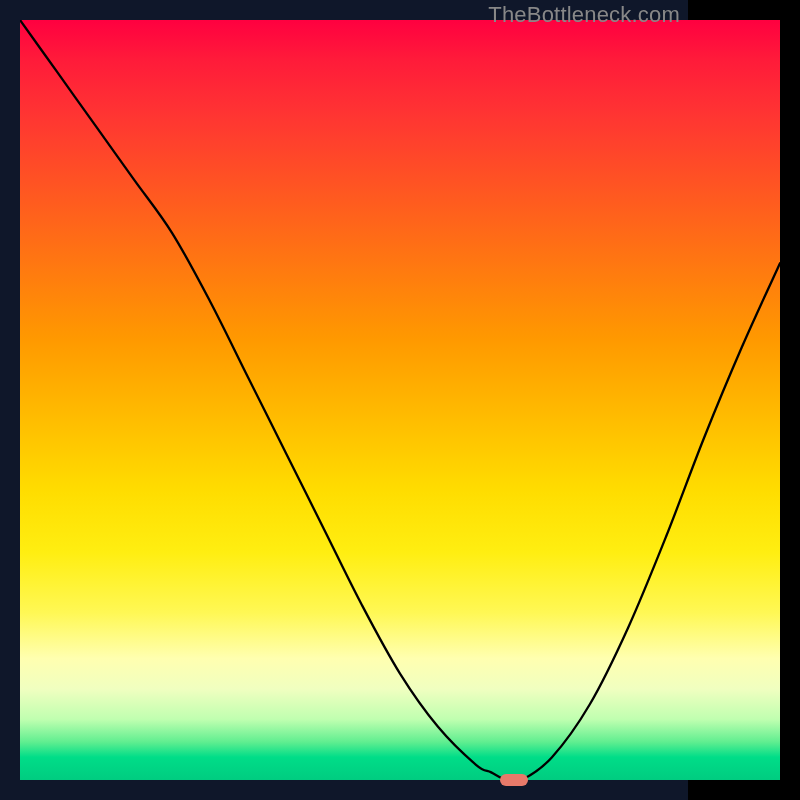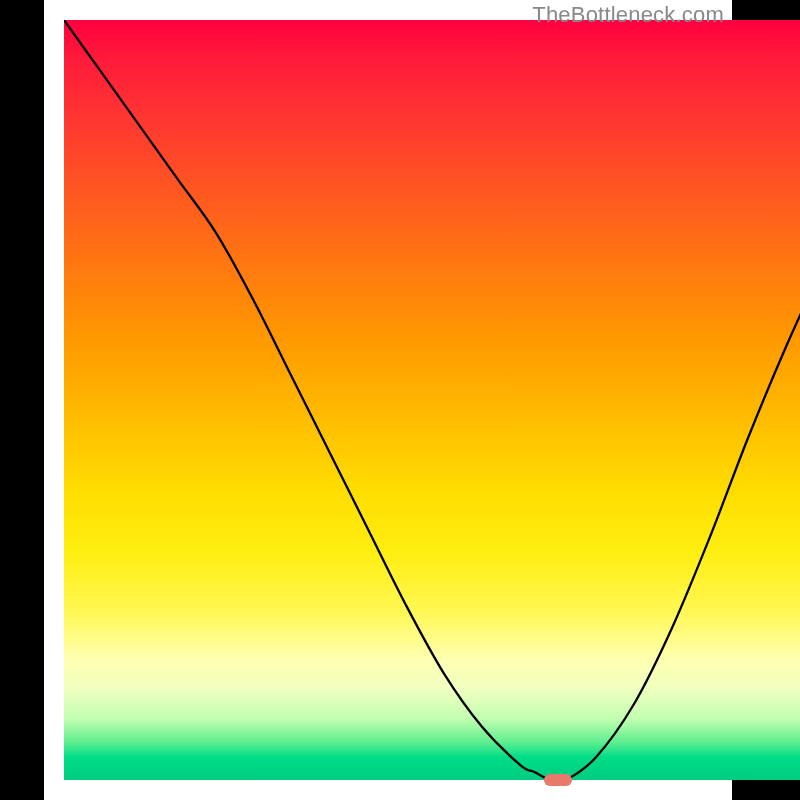--- a/index.html
+++ b/index.html
@@ -8,22 +8,21 @@
     width: 800px;
     height: 800px;
     overflow: hidden;
     background: #000;
     font-family: Arial, Helvetica, sans-serif;
   }
   .frame {
     position: relative;
     width: 688px;
     height: 800px;
-    background: #ffffff;
-    margin-left: 44px;
+    background: #0f172a;
   }
   .plot-area {
     position: absolute;
     left: 20px;
     top: 20px;
     width: 760px;
     height: 760px;
     background: linear-gradient(to bottom,
       #ff0040 0%,
       #ff1a3a 5%,

